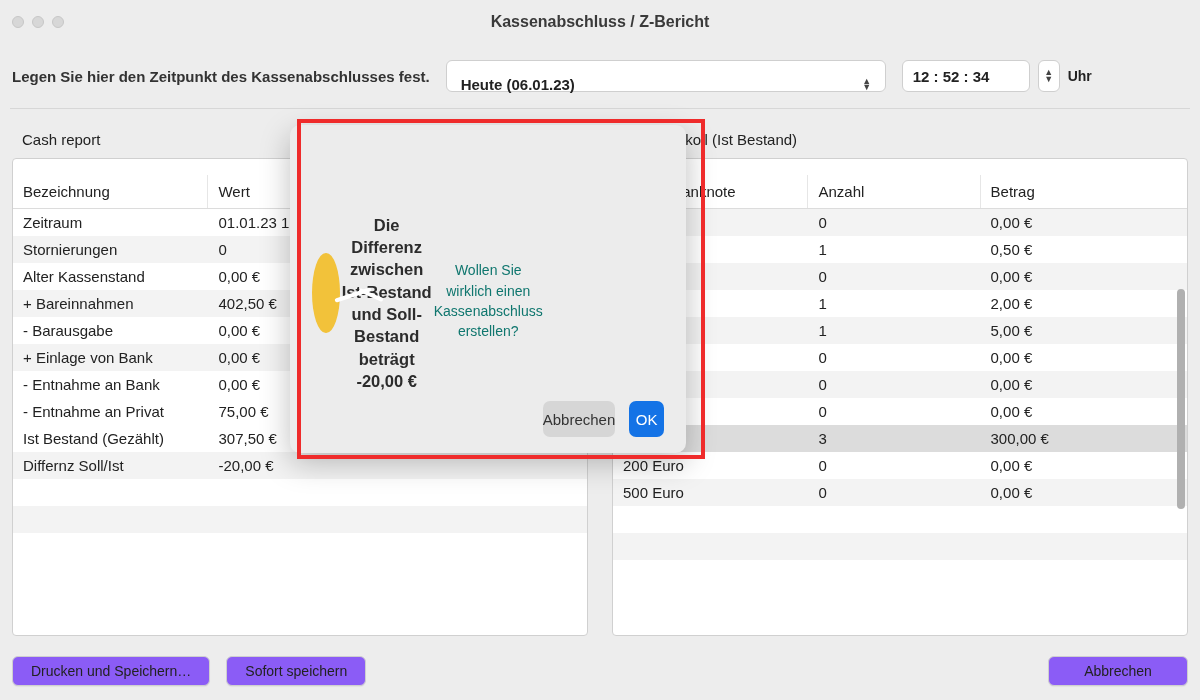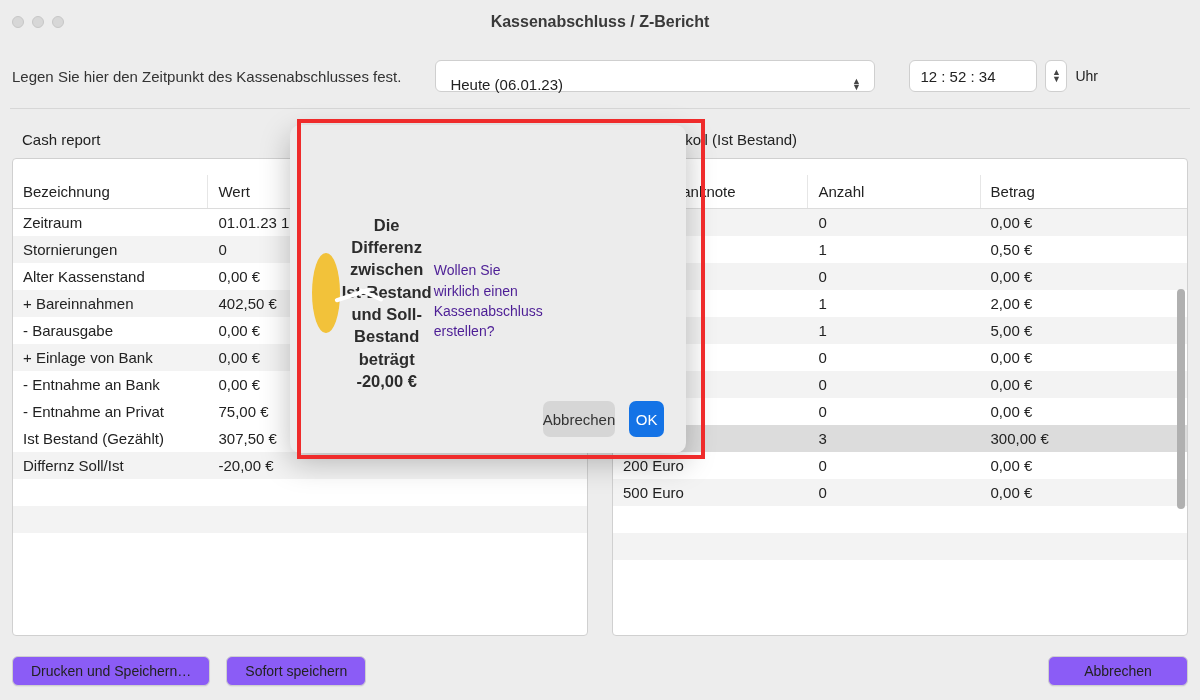--- a/index.html
+++ b/index.html
@@ -24,22 +24,23 @@
   .traffic { display:flex; gap:8px; }
   .traffic span {
     width:12px; height:12px; border-radius:50%;
     background:#d7d7d7; border:1px solid #c7c7c7;
   }
   .titlebar .title {
     position:absolute; left:0; right:0; text-align:center;
     font-weight:700; font-size:16px; color:#3a3a3a;
   }
   .datetime-row {
-    display:flex; align-items:center; gap:34px;
+    display:flex; align-items:center; gap:16px;
     padding: 16px 12px 16px 12px;
+    font-weight: bold;
   }
   .datetime-row .prompt { font-size:15px; color:#333; }
   .select {
     flex:0 0 440px;
     height:32px;
     background:#fff;
     border:1px solid #cfcfcf;
     border-radius:6px;
     display:flex; align-items:center;
     padding:16px 10px 0 14px;
@@ -141,21 +142,21 @@
     content:""; position:absolute; background:#fff;
     height:4px; border-radius:2px;
   }
   .dialog .logo::before { width:38px; left:22px; top:40px; transform:rotate(-18deg); }
   .dialog .logo::after  { width:26px; left:46px; top:40px; transform:rotate(24deg); }
   .dialog .headline {
     font-weight:700; font-size:16.5px; text-align:center;
     color:#2c2c2c; margin-top:26px; line-height:1.35;
   }
   .dialog .sub {
-    font-size:14px; color:#4c1d95; text-align:left;
+    font-size:14px; color:#0f766e; text-align:center;
     margin-top:22px; line-height:1.45;
   }
   .dialog .dlg-buttons {
     display:flex; gap:14px; width:100%; margin-top:auto;
   }
   .dlg-btn {
     flex:1; height:36px; border-radius:7px; font-size:15px;
     display:flex; align-items:center; justify-content:center;
   }
   .dlg-btn.cancel { background:#d6d6d6; color:#333; }

